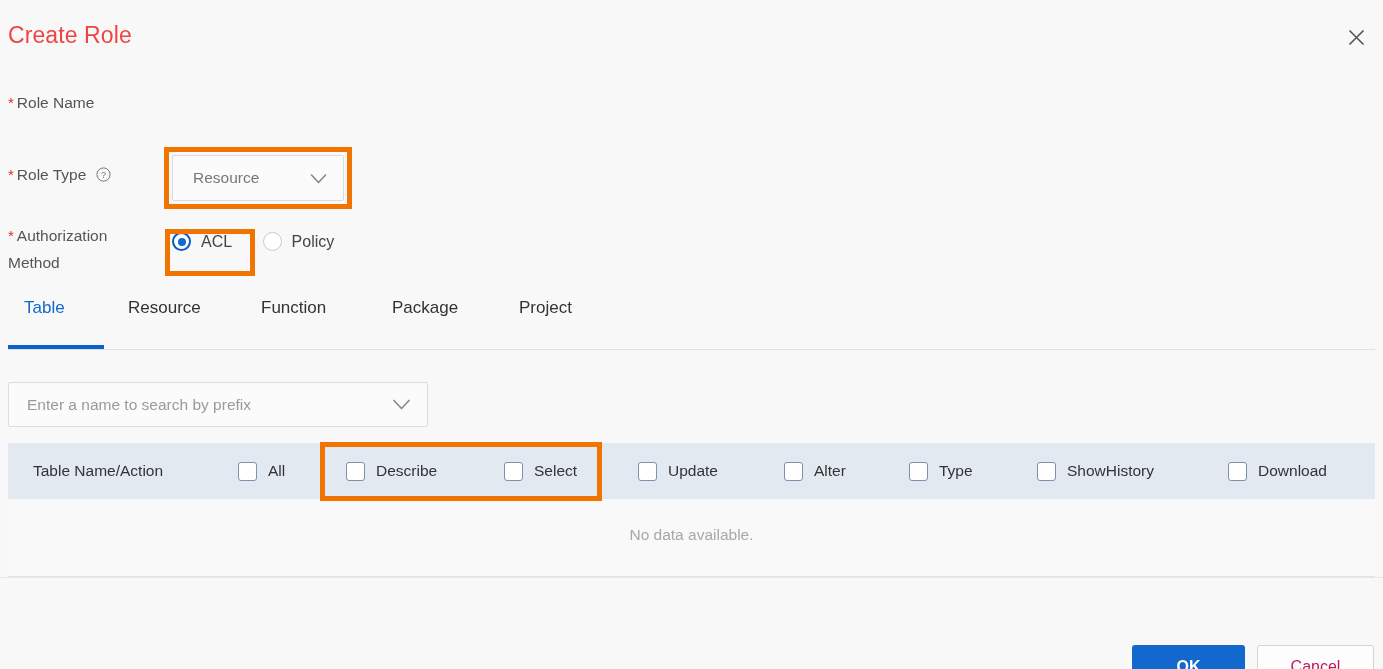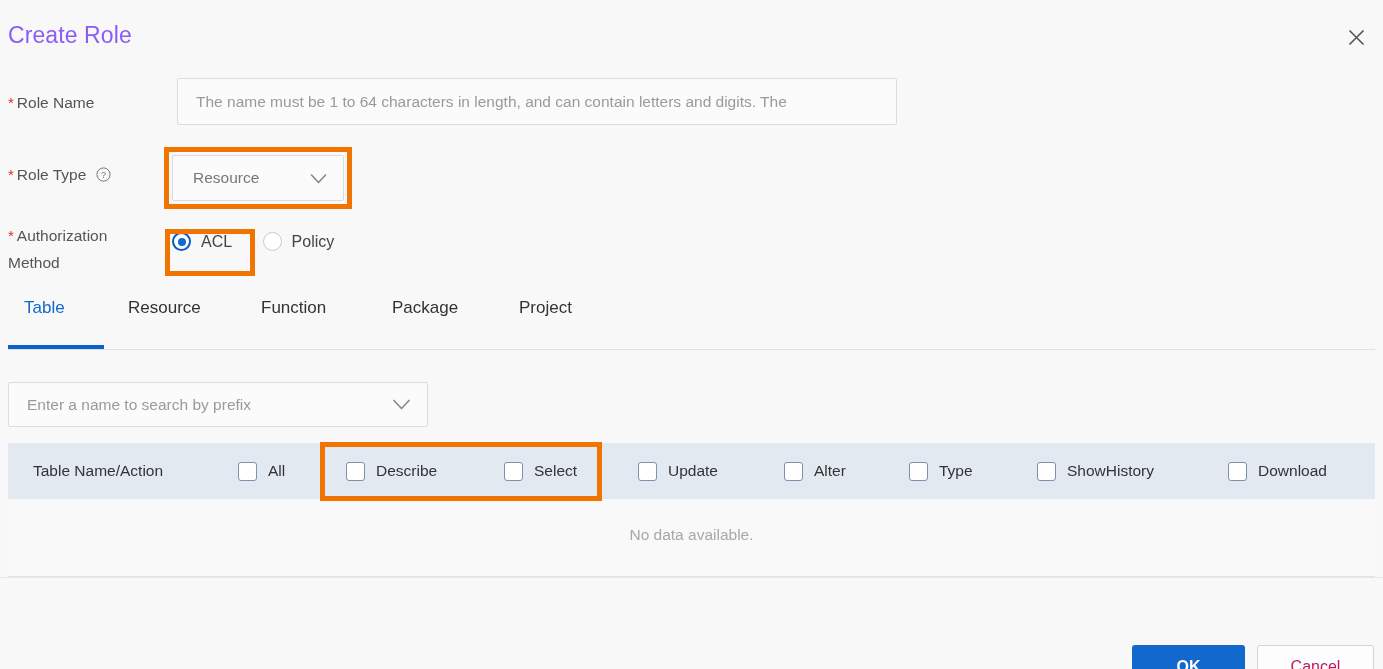--- a/index.html
+++ b/index.html
@@ -16,21 +16,21 @@
     width: 1383px;
     height: 669px;
     background: #f8f8f8;
   }
 
   
   .dlg-title {
     position: absolute;
     left: 8px; top: 22px;
     font-size: 23px;
-    color: #8b5cf6;
+    color: #ef4444;
     letter-spacing: .1px;
   }
   .close-btn {
     position: absolute;
     right: 12px; top: 22px;
     width: 30px; height: 30px;
     display: flex; align-items: center; justify-content: center;
     cursor: pointer;
   }
   .close-btn svg { display: block; }
@@ -291,21 +291,20 @@
   <div class="dlg-title">Create Role</div>
   <div class="close-btn">
     <svg width="17" height="17" viewBox="0 0 17 17" aria-hidden="true">
       <path d="M1.5 1.5 L15.5 15.5 M15.5 1.5 L1.5 15.5" stroke="#555" stroke-width="1.6" fill="none"></path>
     </svg>
   </div>
 
   <div class="form-label" style="left:8px; top:89px;">
     <span class="req-star">*</span><span>Role Name</span>
   </div>
-  <input class="rolename-input" type="text" placeholder="The name must be 1 to 64 characters in length, and can contain letters and digits. The" style="">
 
   <div class="form-label" style="left:8px; top:161px;">
     <span class="req-star">*</span><span>Role Type</span>
     <span class="help-icon">
       <svg width="15" height="15" viewBox="0 0 15 15" aria-hidden="true">
         <circle cx="7.5" cy="7.5" r="6.6" fill="none" stroke="#777" stroke-width="1"></circle>
         <text x="7.5" y="11" text-anchor="middle" font-size="9" fill="#777" font-family="Liberation Sans, sans-serif">?</text>
       </svg>
     </span>
   </div>

